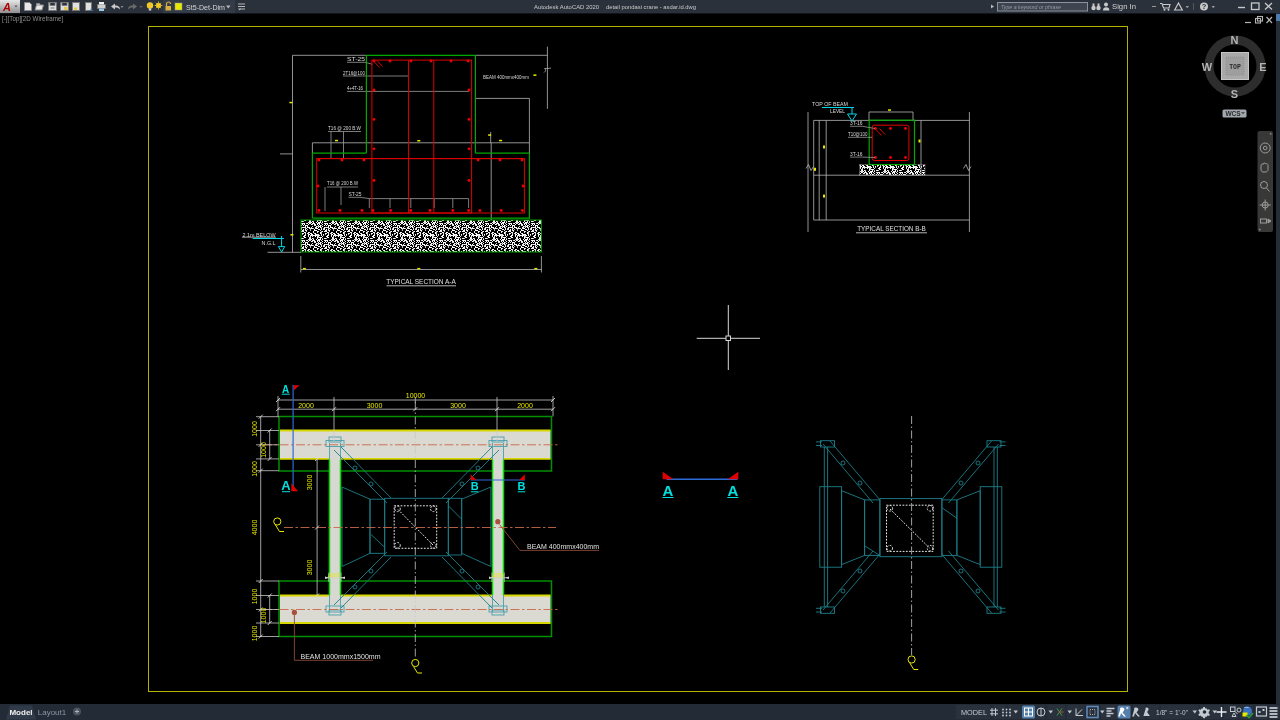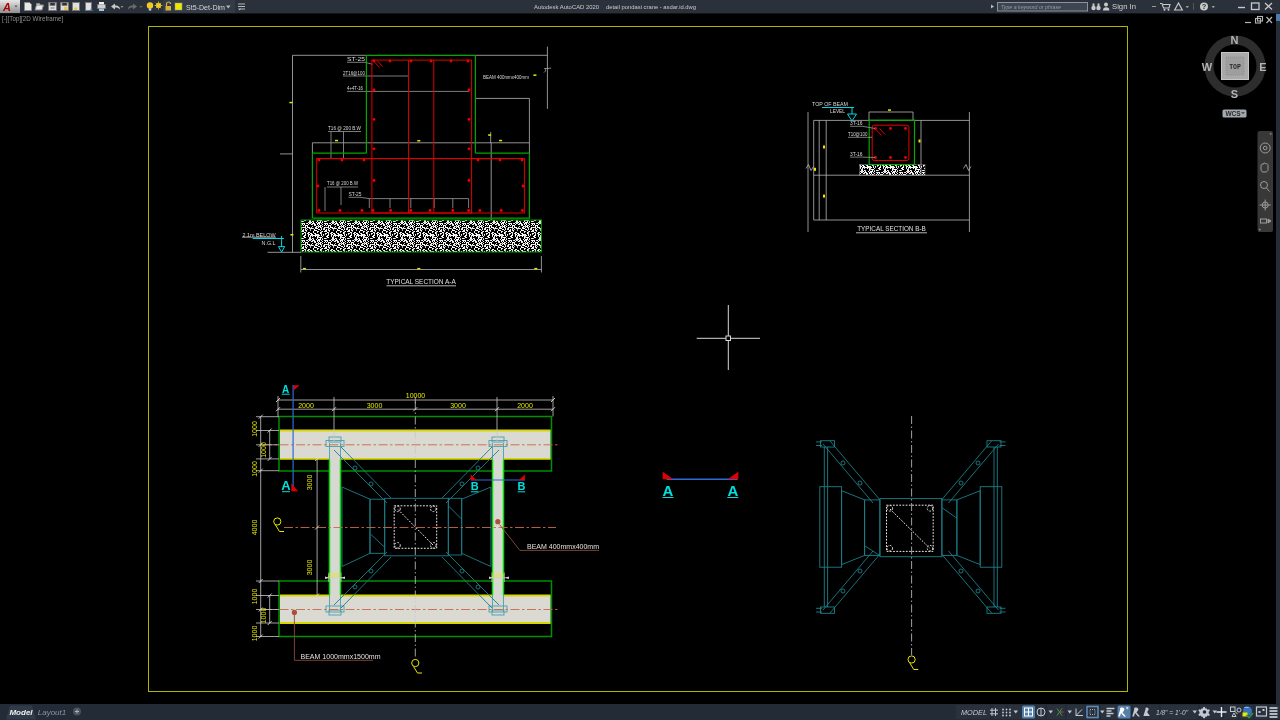--- a/index.html
+++ b/index.html
@@ -1,20 +1,20 @@
 <!DOCTYPE html>
 <html><head>
 <meta charset="utf-8">
 <style>
   html,body{margin:0;padding:0;width:1280px;height:720px;background:#000;overflow:hidden;
     font-family:"Liberation Sans", sans-serif;-webkit-font-smoothing:antialiased;}
   svg{transform:translateZ(0);}
   #topbar{position:absolute;left:0;top:0;width:1280px;height:13px;background:#2a313b;border-bottom:1px solid #11141a;}
   #vplabel{position:absolute;left:2px;top:15px;font-size:6.8px;color:#909090;transform:scaleX(0.92);transform-origin:0 0;letter-spacing:0px;}
-  #statusbar{position:absolute;left:0;top:704px;width:1280px;height:16px;background:#222a35;font-style:italic;}
+  #statusbar{position:absolute;left:0;top:704px;width:1280px;height:16px;background:#222a35;}
   #scrollr{position:absolute;right:0;top:13px;width:4px;height:691px;background:#262d37;}
   #scrollthumb{position:absolute;right:0;top:14px;width:4px;height:7px;background:#4a7cb0;}
 </style>
 </head>
 <body>
 
 <div id="topbar">
 <svg width="1280" height="13" style="position:absolute;left:0;top:0">
 
   <defs>

